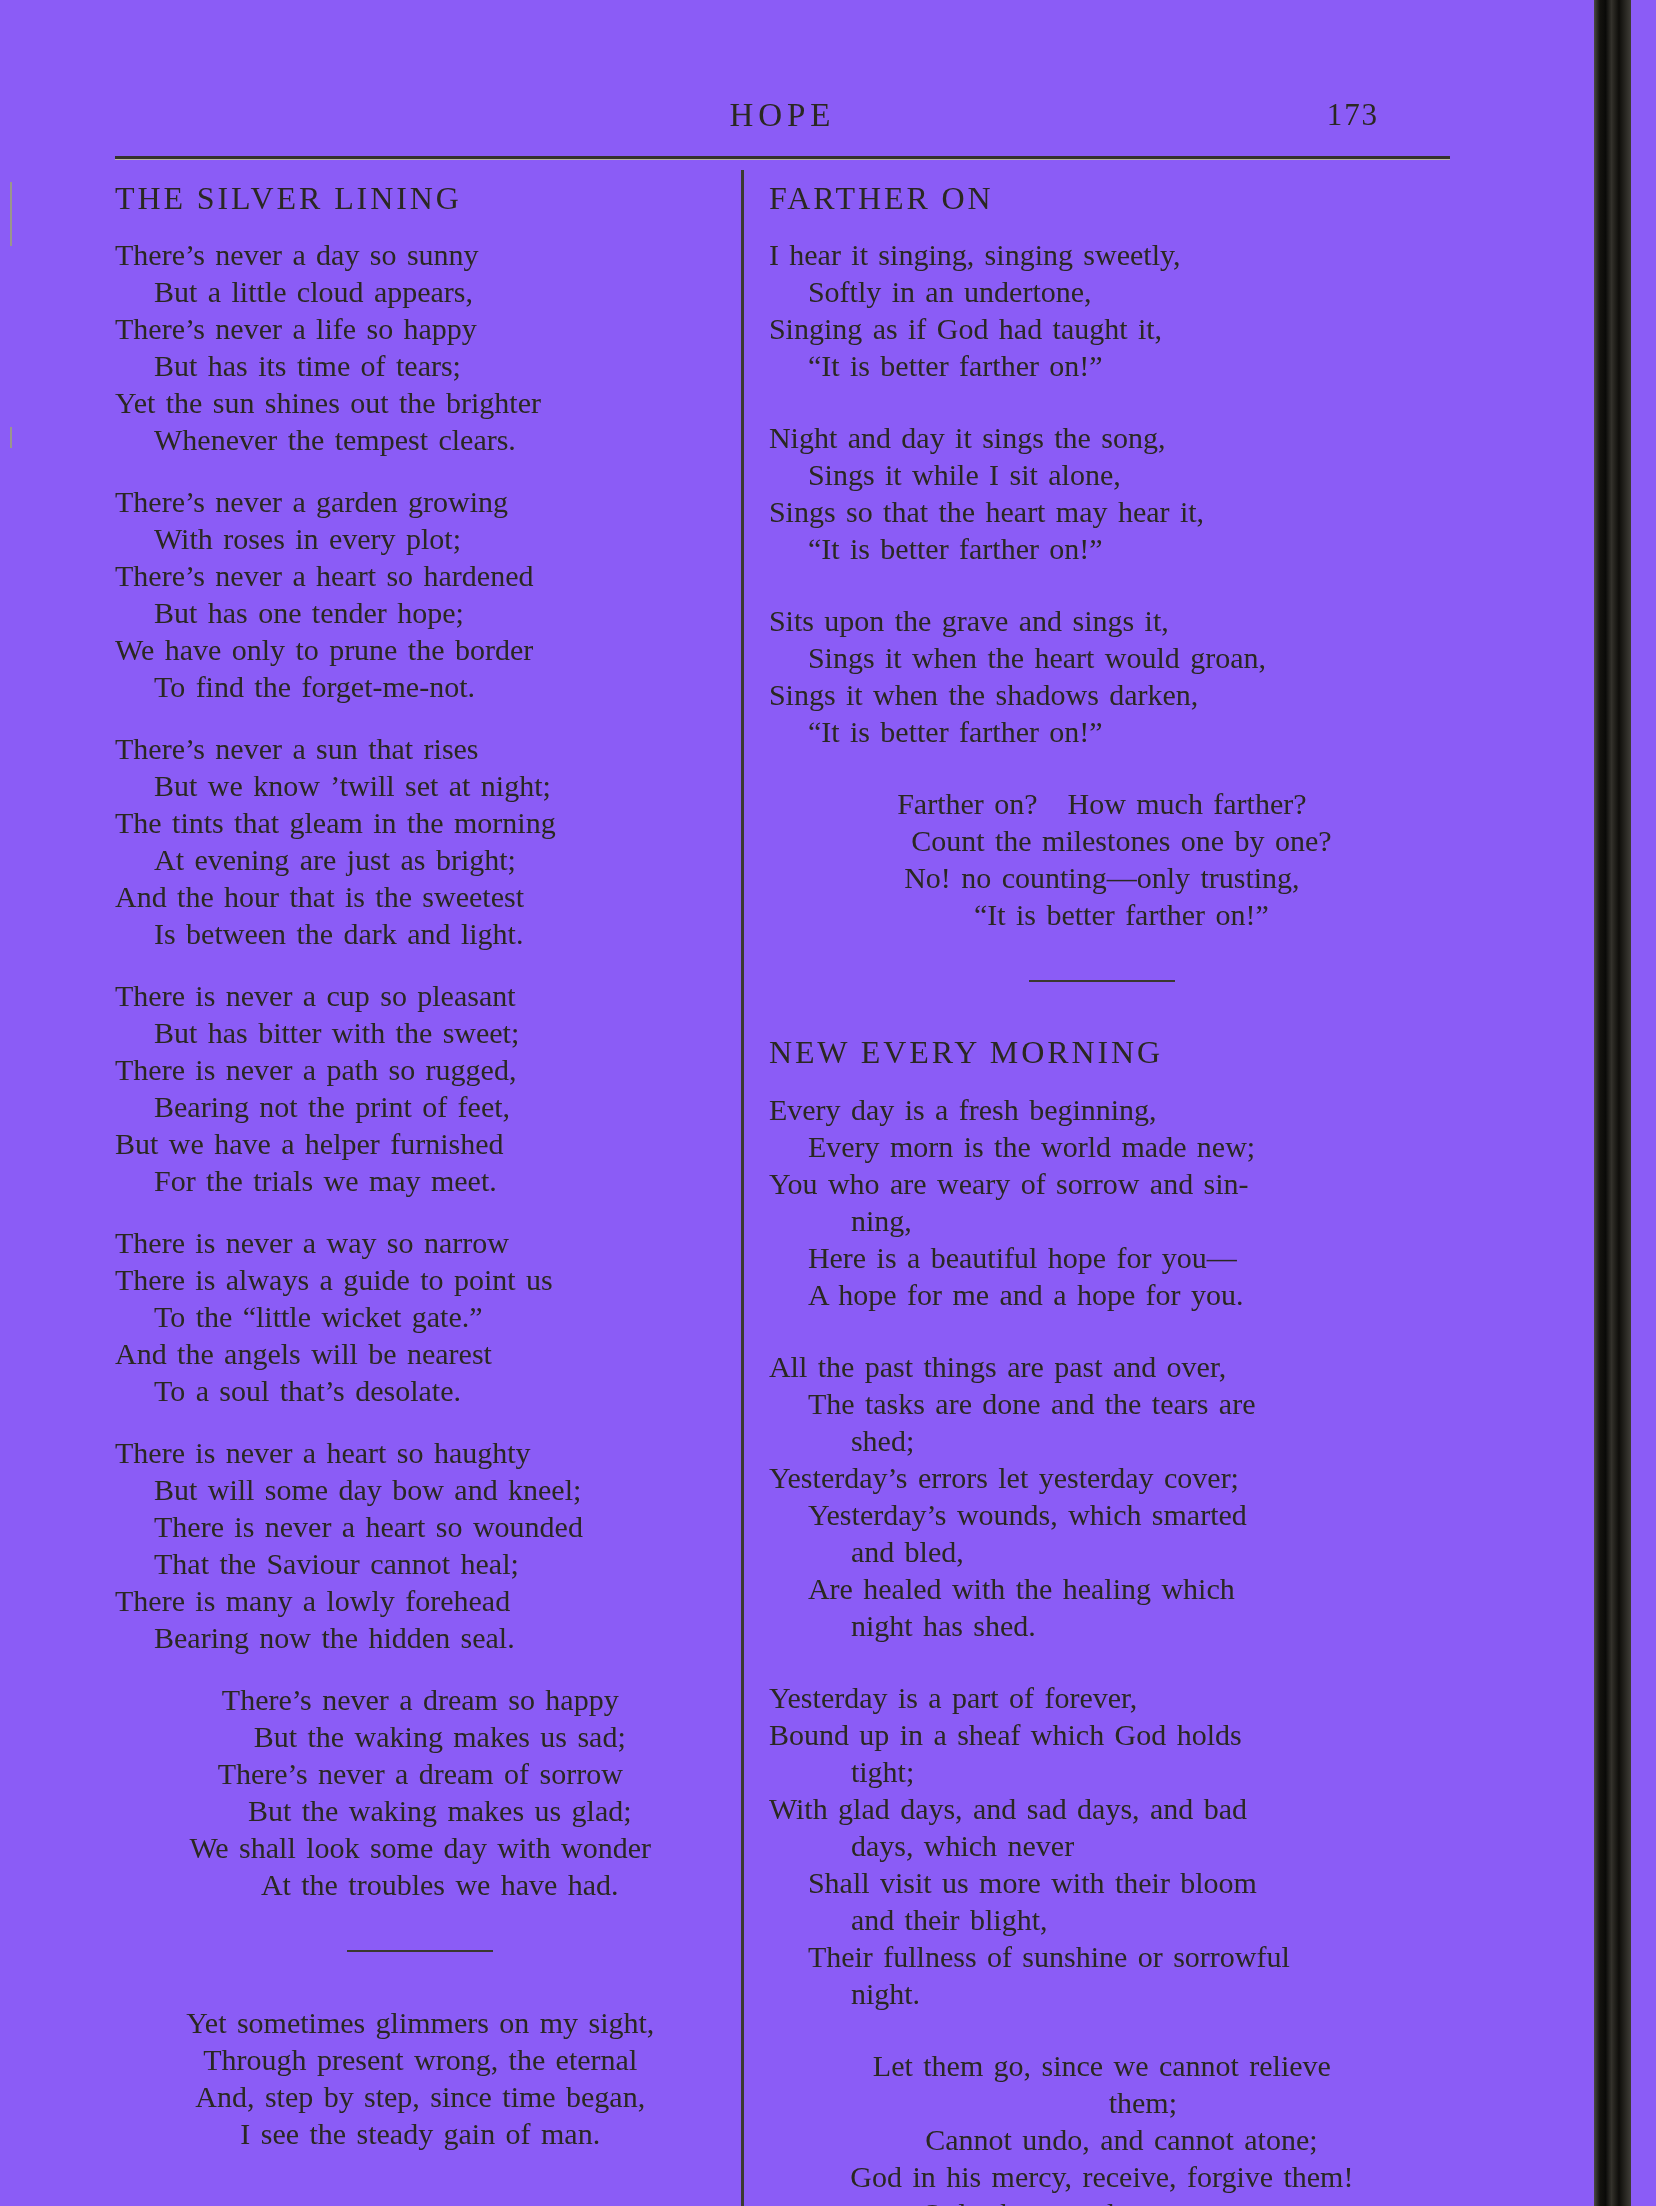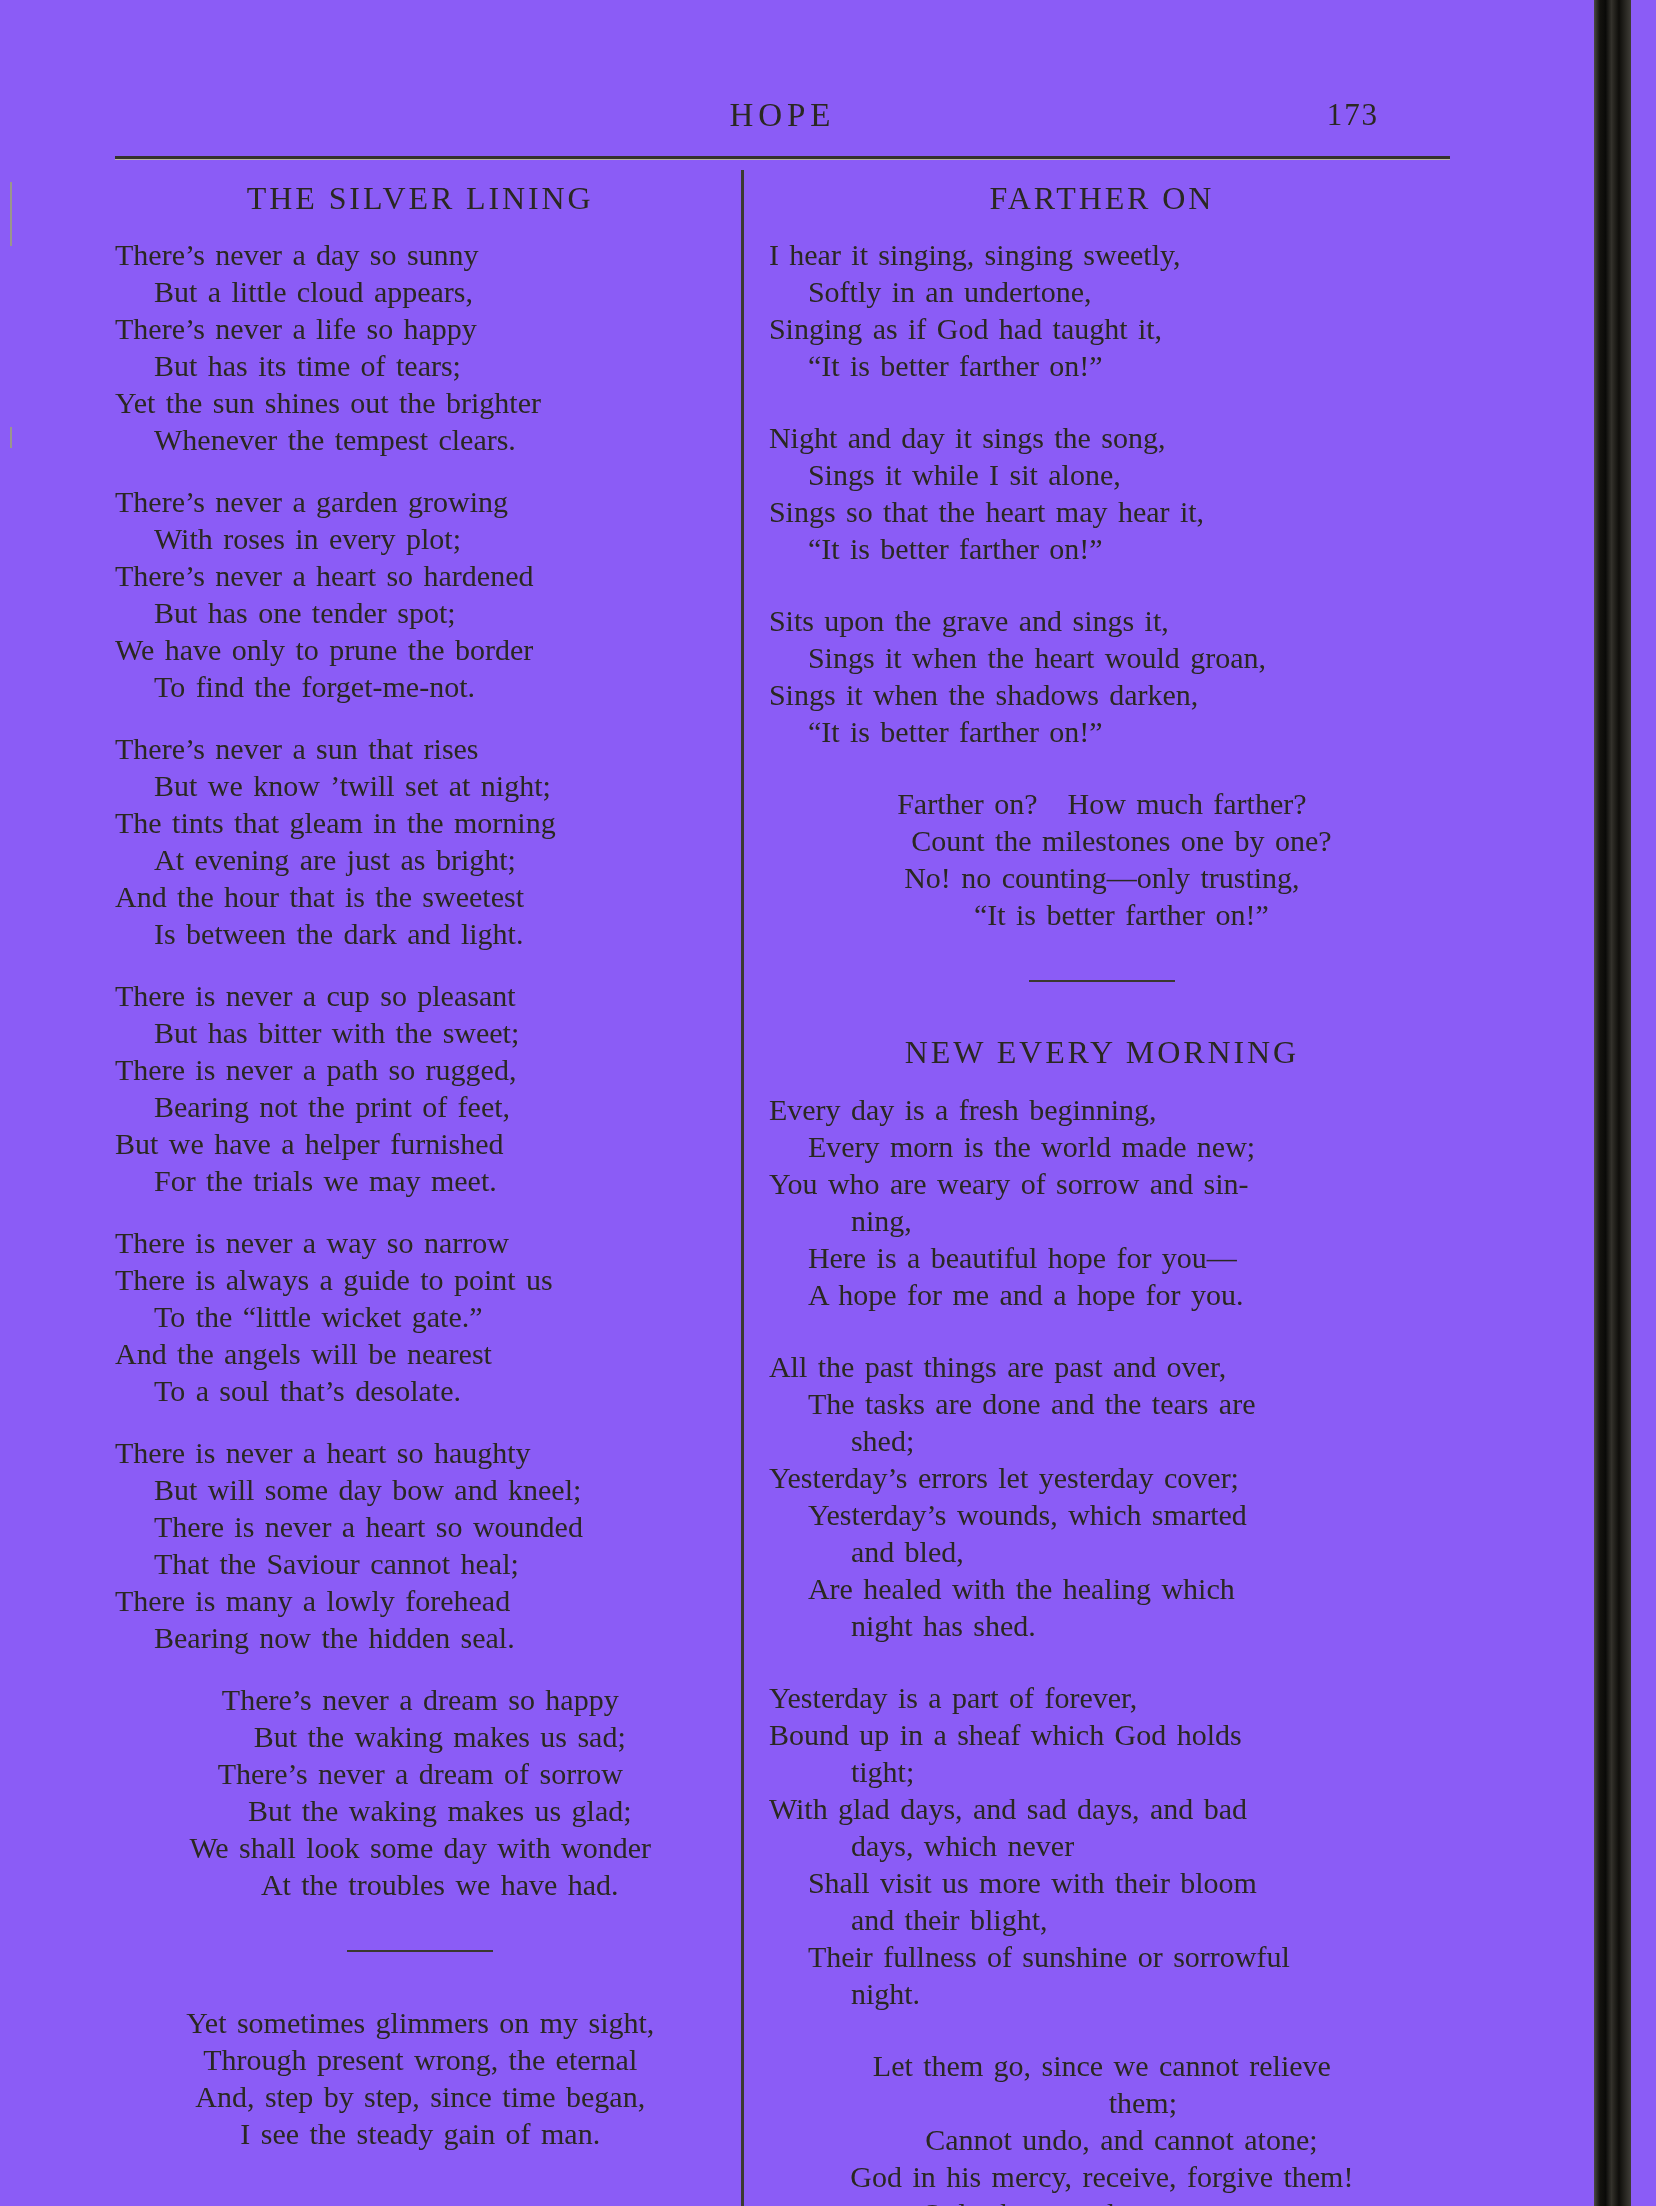--- a/index.html
+++ b/index.html
@@ -50,21 +50,20 @@
     align-items: stretch;
   }
   .col-left  { width: 626px; padding-right: 15.5px; box-sizing: border-box; }
   .column-rule {
     width: 2.9px;
     background: #3b3933;
   }
   .col-right { width: 691px; padding-left: 25px; box-sizing: border-box; }
 
   .poem-title {
-    text-align: center;
     font-size: 32px;
     letter-spacing: 2.9px;
     margin: 9.7px 0 19.4px;
     white-space: nowrap;
   }
   .line {
     font-size: 30px;
     line-height: 37px;
     word-spacing: 2.9px;
     white-space: nowrap;
@@ -128,21 +127,21 @@
               <div class="line indent-1">But a little cloud appears,</div>
               <div class="line indent-0">There’s never a life so happy</div>
               <div class="line indent-1">But has its time of tears;</div>
               <div class="line indent-0">Yet the sun shines out the brighter</div>
               <div class="line indent-1">Whenever the tempest clears.</div>
             </div>
             <div class="stanza">
               <div class="line indent-0">There’s never a garden growing</div>
               <div class="line indent-1">With roses in every plot;</div>
               <div class="line indent-0">There’s never a heart so hardened</div>
-              <div class="line indent-1">But has one tender spot;</div>
+              <div class="line indent-1">But has one tender hope;</div>
               <div class="line indent-0">We have only to prune the border</div>
               <div class="line indent-1">To find the forget-me-not.</div>
             </div>
             <div class="stanza">
               <div class="line indent-0">There’s never a sun that rises</div>
               <div class="line indent-1">But we know ’twill set at night;</div>
               <div class="line indent-0">The tints that gleam in the morning</div>
               <div class="line indent-1">At evening are just as bright;</div>
               <div class="line indent-0">And the hour that is the sweetest</div>
               <div class="line indent-1">Is between the dark and light.</div>

